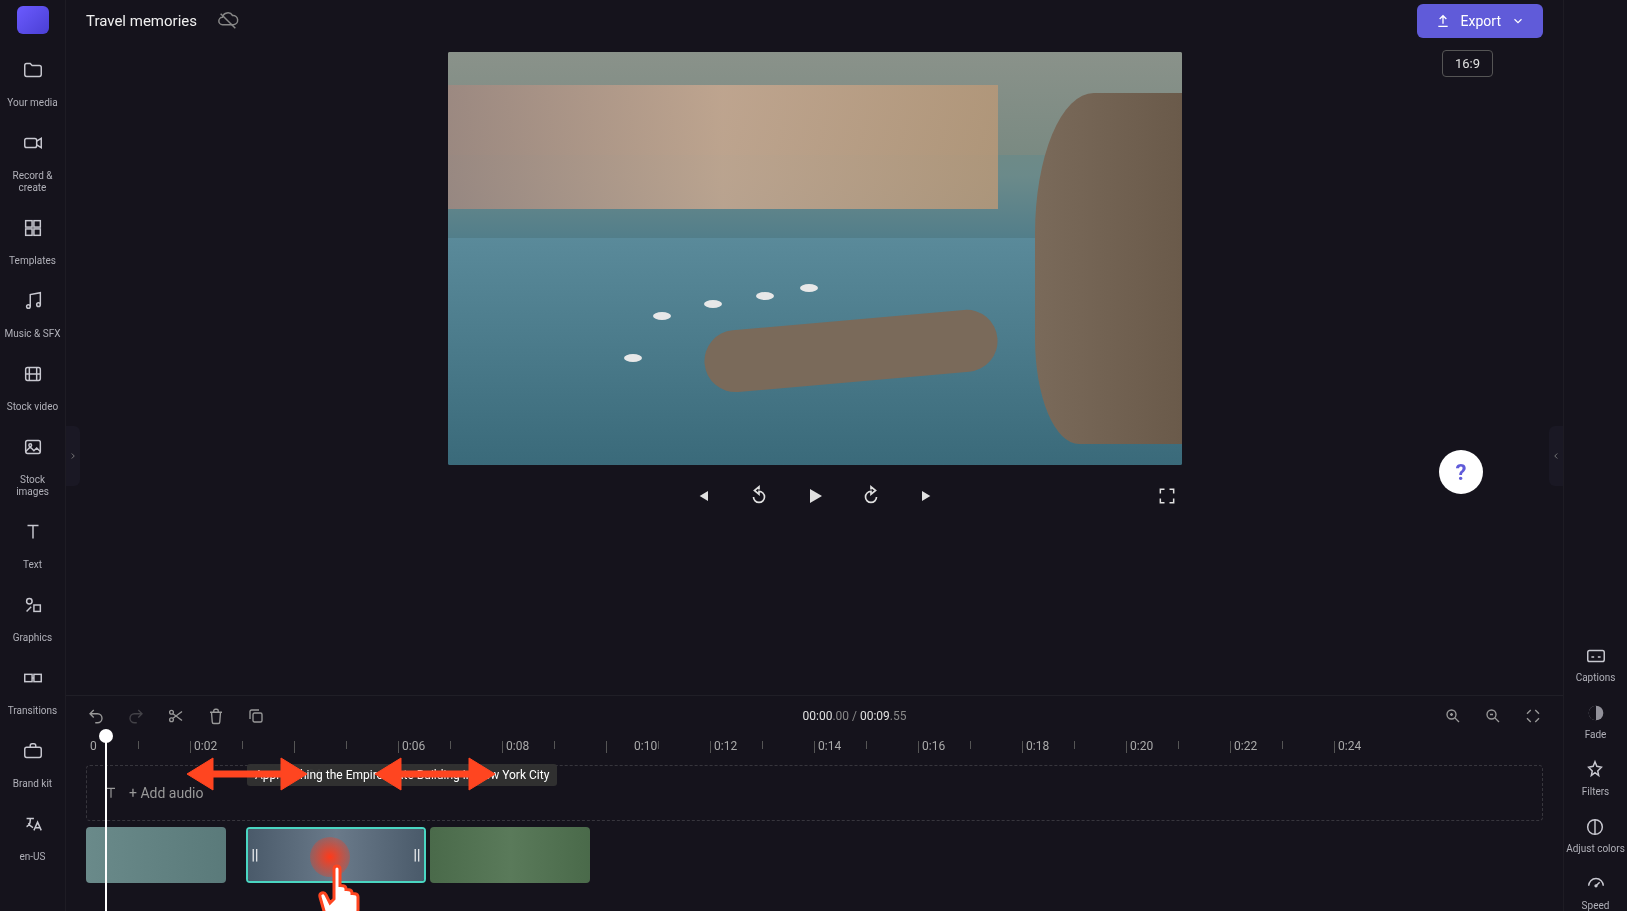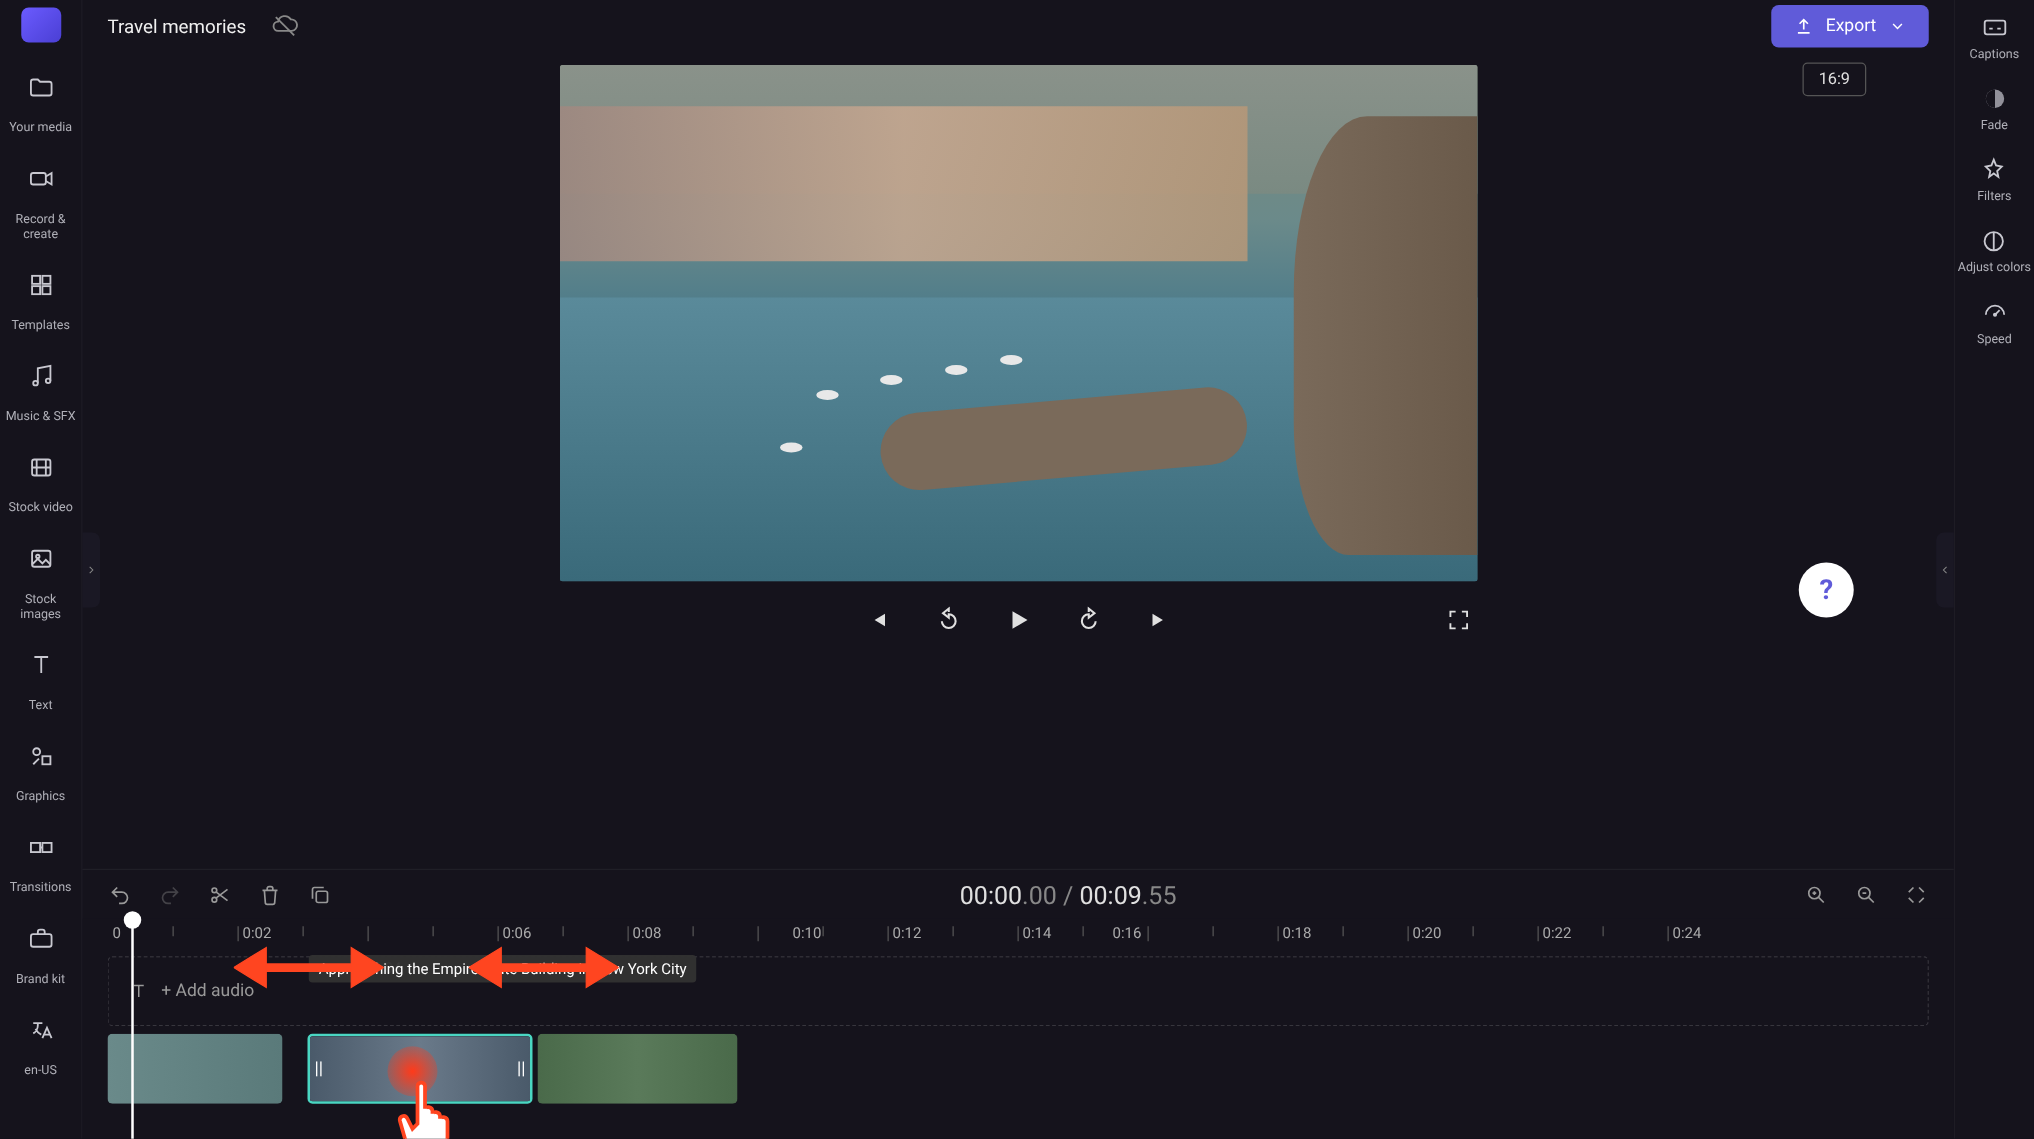--- a/index.html
+++ b/index.html
@@ -8,21 +8,21 @@
 .app { display: flex; height: 100%; }
 
 
 .left-sidebar { width: 66px; background: #15131c; display: flex; flex-direction: column; align-items: center; padding-top: 6px; gap: 6px; border-right: 1px solid rgba(255,255,255,0.04); }
 .app-logo { width: 32px; height: 28px; background: linear-gradient(135deg, #6b5bff, #4a3fd4); border-radius: 6px; margin-bottom: 10px; }
 .sidebar-item { display: flex; flex-direction: column; align-items: center; justify-content: center; width: 60px; padding: 8px 2px; cursor: pointer; gap: 15px; }
 .sidebar-icon { width: 24px; height: 24px; display: flex; align-items: center; justify-content: center; color: #c8c8d0; }
 .sidebar-label { font-size: 10px; color: #b0b0b8; text-align: center; line-height: 1.2; }
 
 
-.right-sidebar { width: 64px; background: #15131c; display: flex; flex-direction: column; align-items: center; padding-top: 10px; gap: 18px; border-left: 1px solid rgba(255,255,255,0.04); }
+.right-sidebar { width: 64px; background: #15131c; display: flex; flex-direction: column; align-items: center; padding-top: 10px; gap: 18px; border-left: 1px solid rgba(255,255,255,0.04); justify-content: flex-end; }
 .right-item { display: flex; flex-direction: column; align-items: center; gap: 4px; cursor: pointer; }
 .right-icon { width: 24px; height: 24px; display: flex; align-items: center; justify-content: center; color: #c8c8d0; }
 .right-label { font-size: 10px; color: #b0b0b8; }
 
 
 .main { flex: 1; display: flex; flex-direction: column; position: relative; }
 
 
 .top-bar { height: 42px; display: flex; align-items: center; padding: 12px 20px; gap: 20px; }
 .project-title { font-size: 15px; color: #f0f0f0; font-weight: 400; }
@@ -44,21 +44,21 @@
 
 .playback-row { display: flex; align-items: center; justify-content: center; gap: 26px; margin-top: 16px; width: 734px; position: relative; }
 .play-btn { width: 30px; height: 30px; display: flex; align-items: center; justify-content: center; color: #e0e0e0; cursor: pointer; }
 .fullscreen-btn { position: absolute; right: 0; }
 
 
 .timeline-toolbar { height: 40px; display: flex; align-items: center; padding: 0 20px; gap: 20px; border-top: 1px solid rgba(255,255,255,0.05); }
 .tl-icon { width: 20px; height: 20px; color: #999; cursor: pointer; display: flex; align-items: center; justify-content: center; }
 .tl-icon.disabled { opacity: 0.35; }
 .tl-spacer { flex: 1; }
-.time-display { font-size: 20px; color: #888; font-variant-numeric: tabular-nums; }
+.time-display { font-size: 12px; color: #888; font-variant-numeric: tabular-nums; }
 .time-display .current { color: #e0e0e0; }
 
 
 .timeline-area { position: relative; background: #15131c; }
 .ruler { height: 30px; position: relative; margin-left: 20px; }
 .tick { position: absolute; top: 6px; height: 8px; width: 1px; background: #555; }
 .tick-major { height: 12px; }
 .tick-label { position: absolute; top: 4px; font-size: 12px; color: #aaa; transform: translateX(4px); }
 .playhead { position: absolute; left: 20px; top: -6px; width: 14px; height: 300px; z-index: 10; }
 .playhead-handle { width: 14px; height: 14px; background: #fff; border-radius: 50%; position: absolute; left: -7px; top: 0; }
@@ -366,21 +366,21 @@
           <div class="tick tick-major" style="left: 520px;"></div>
           <span class="tick-label" style="left: 544px;">0:10</span>
           <div class="tick" style="left: 572px;"></div>
           <div class="tick tick-major" style="left: 624px;"></div>
           <span class="tick-label" style="left: 624px;">0:12</span>
           <div class="tick" style="left: 676px;"></div>
           <div class="tick tick-major" style="left: 728px;"></div>
           <span class="tick-label" style="left: 728px;">0:14</span>
           <div class="tick" style="left: 780px;"></div>
           <div class="tick tick-major" style="left: 832px;"></div>
-          <span class="tick-label" style="left: 800px;">0:16</span>
+          <span class="tick-label" style="left: 832px;">0:16</span>
           <div class="tick" style="left: 884px;"></div>
           <div class="tick tick-major" style="left: 936px;"></div>
           <span class="tick-label" style="left: 936px;">0:18</span>
           <div class="tick" style="left: 988px;"></div>
           <div class="tick tick-major" style="left: 1040px;"></div>
           <span class="tick-label" style="left: 1040px;">0:20</span>
           <div class="tick" style="left: 1092px;"></div>
           <div class="tick tick-major" style="left: 1144px;"></div>
           <span class="tick-label" style="left: 1144px;">0:22</span>
           <div class="tick" style="left: 1196px;"></div>

